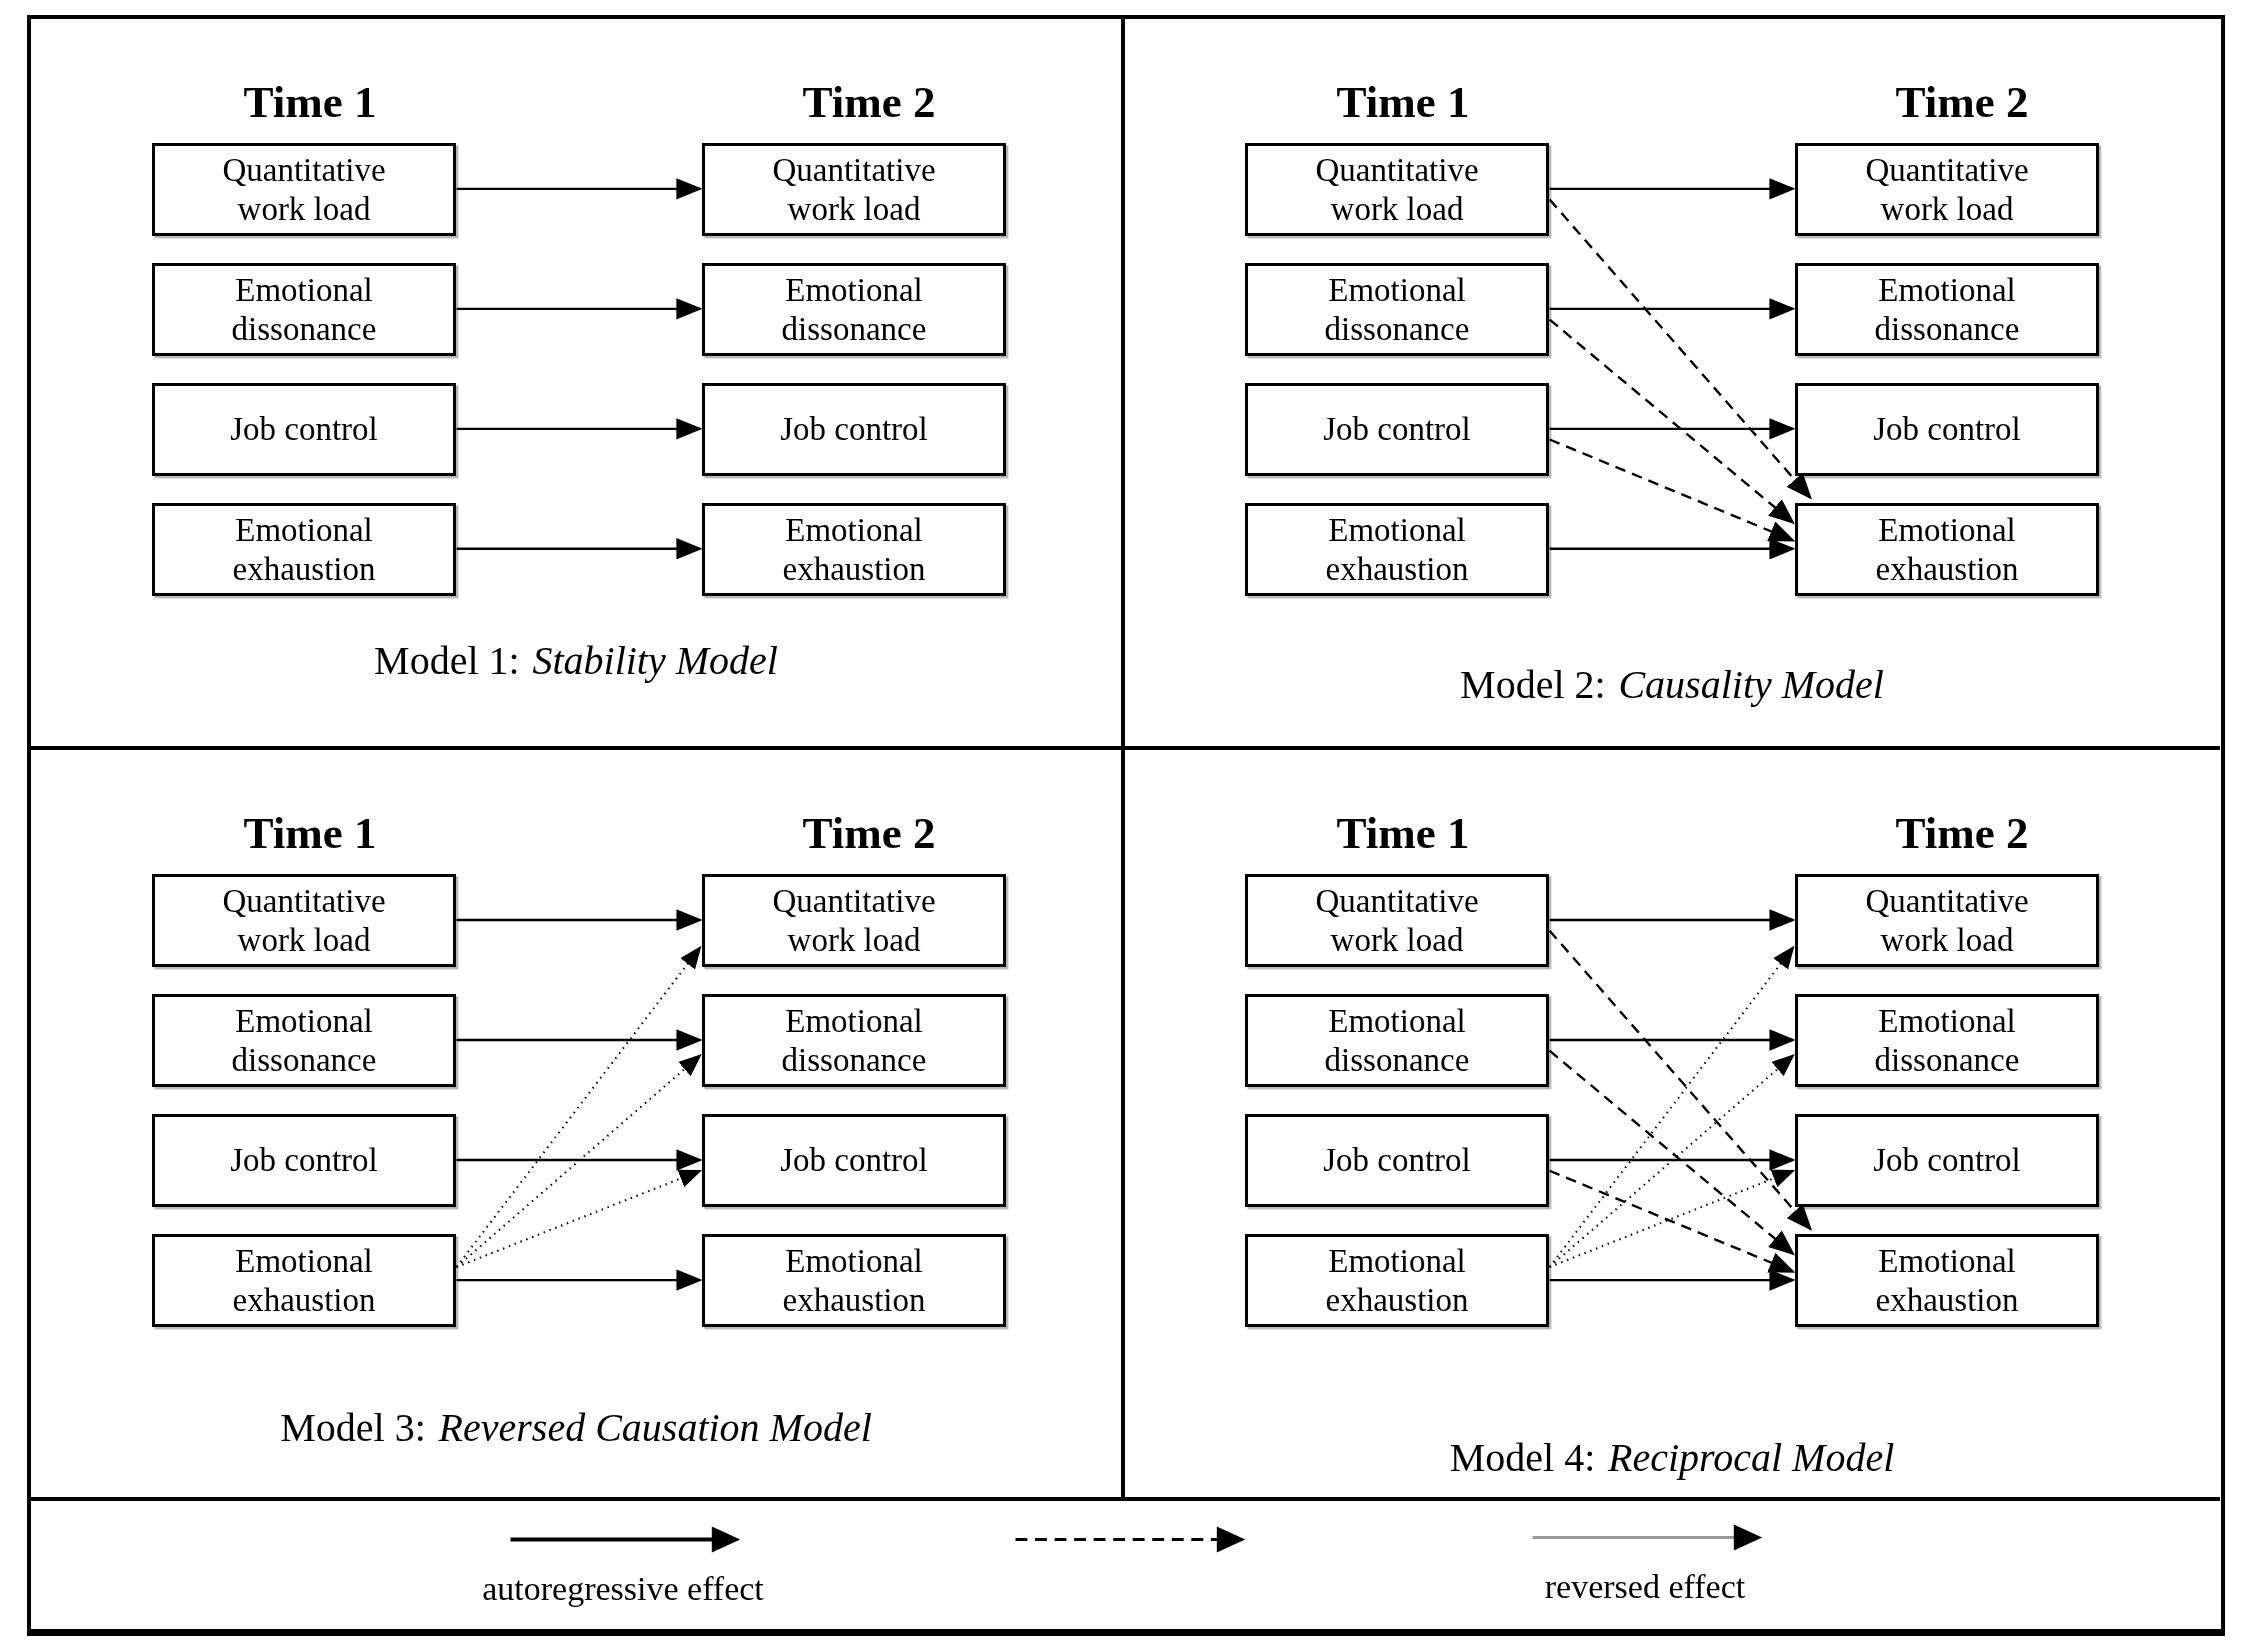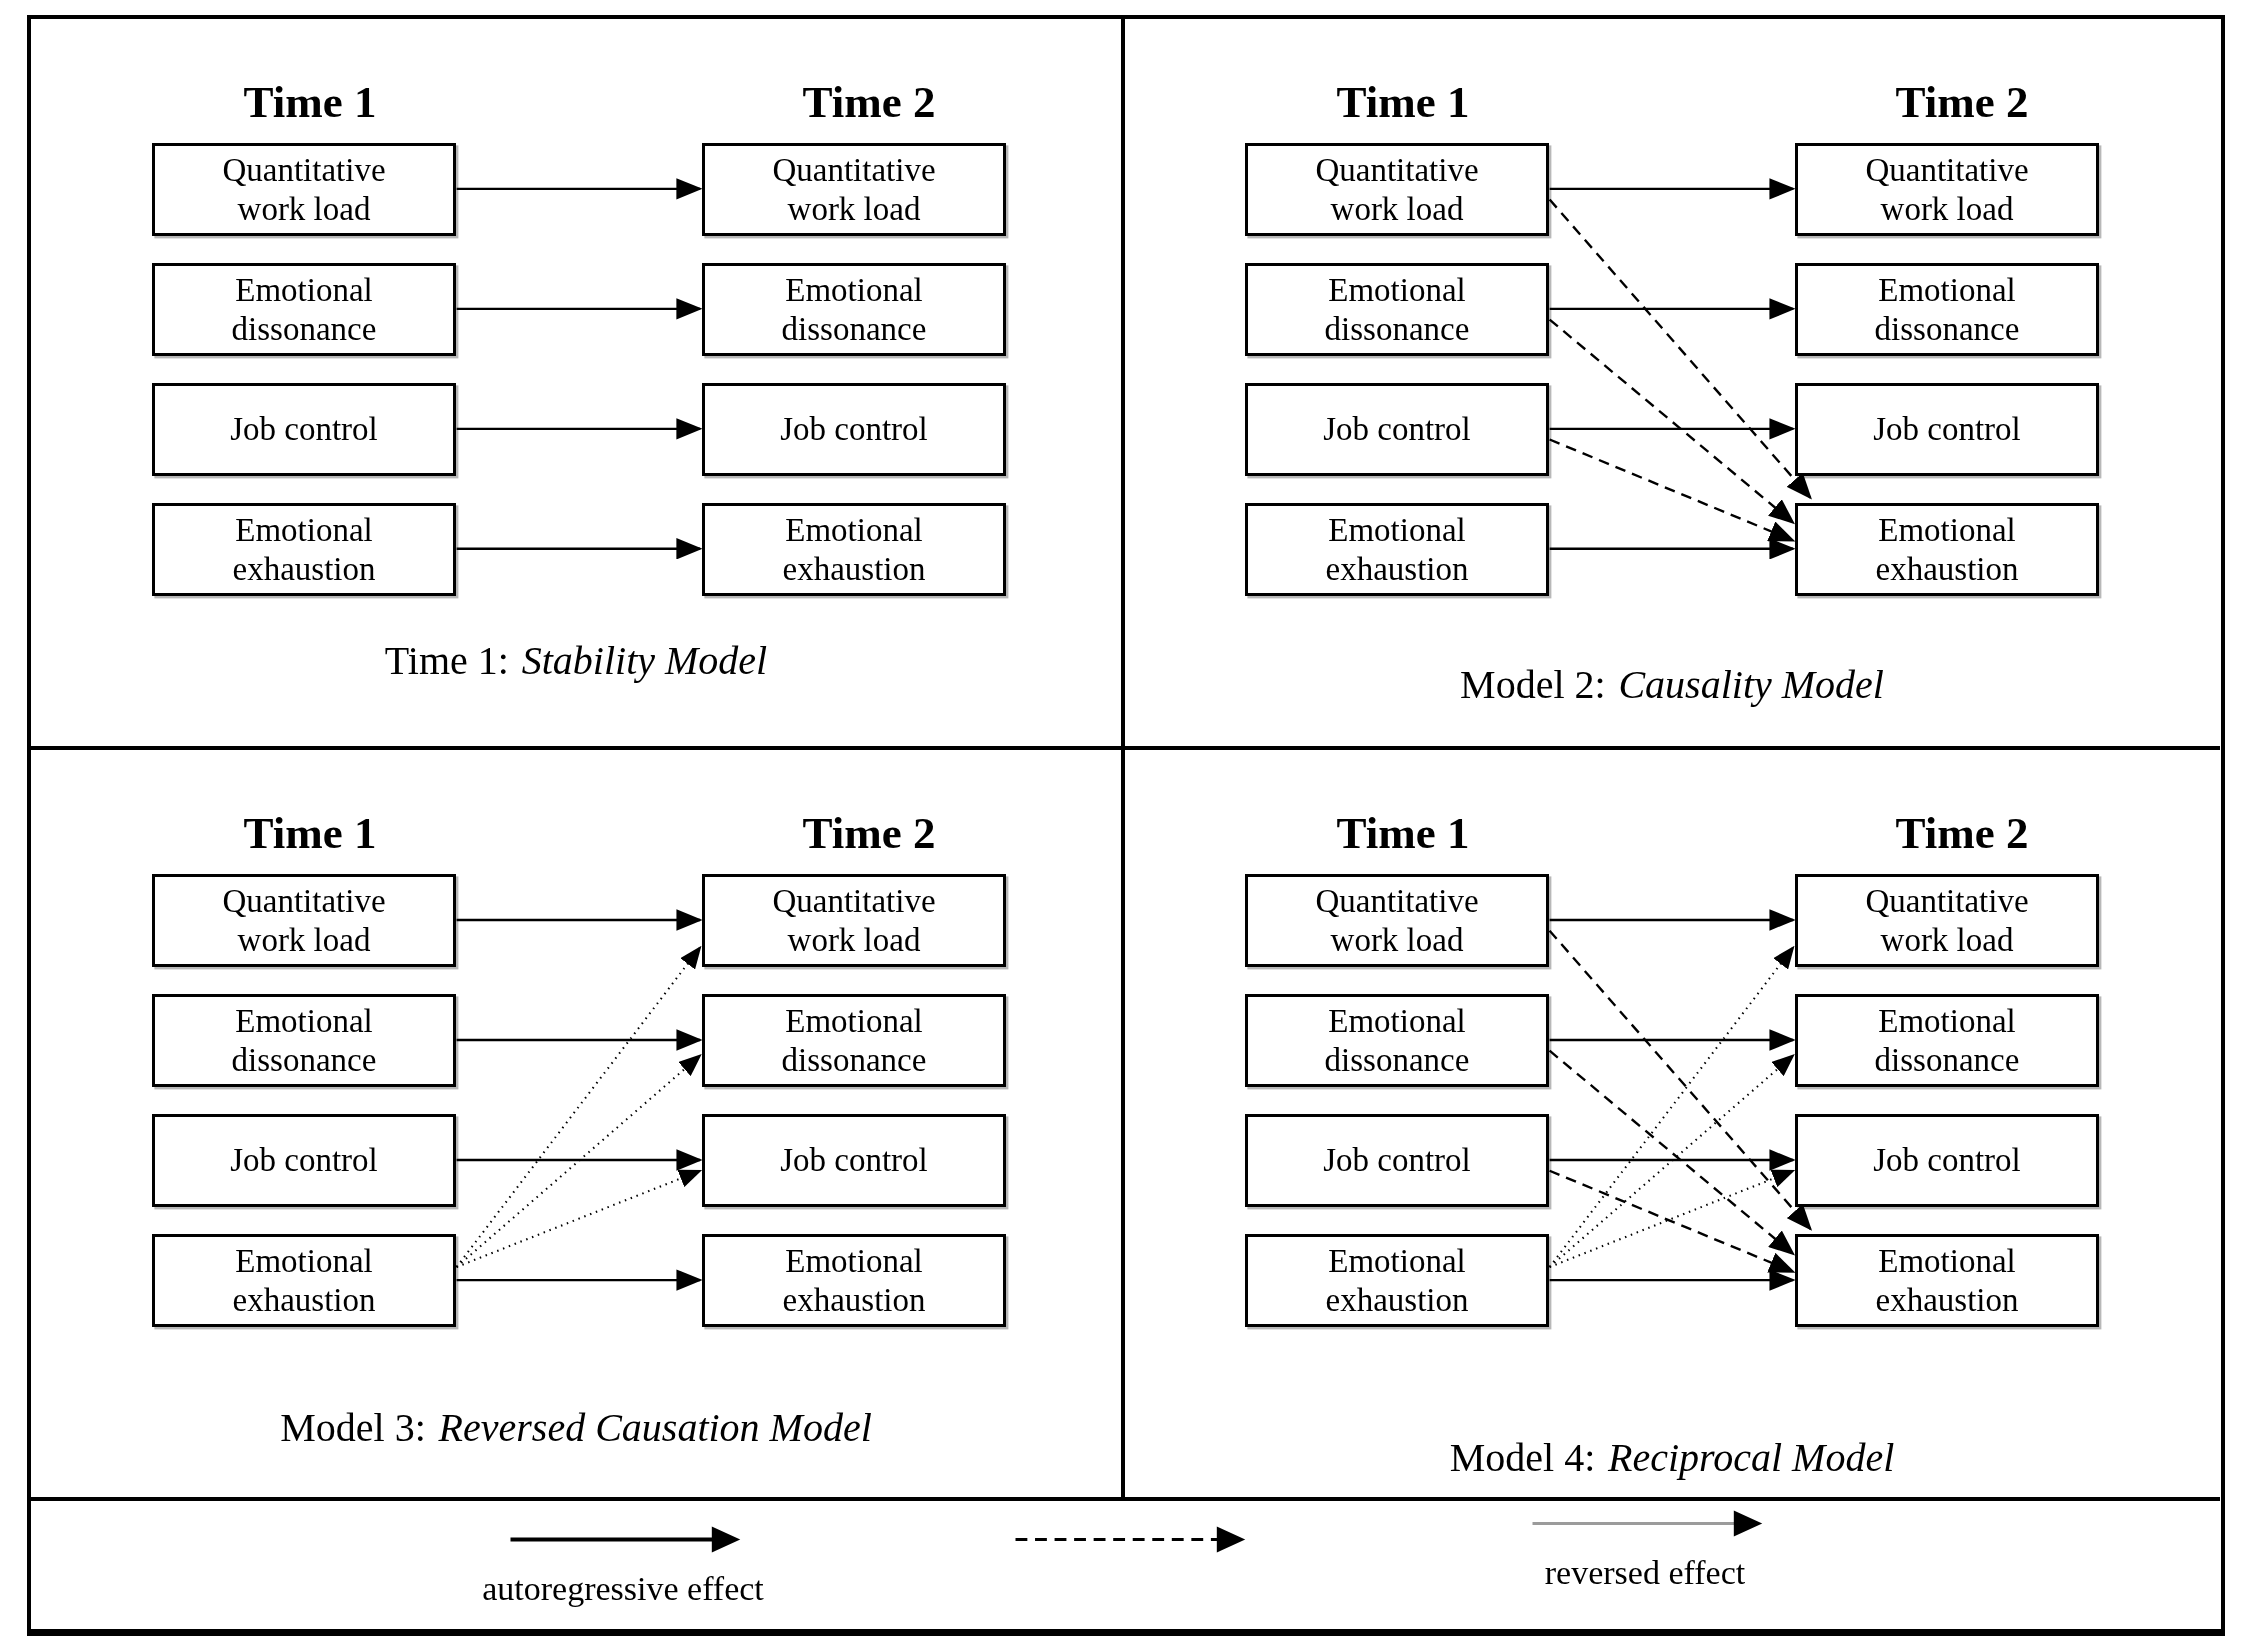--- a/index.html
+++ b/index.html
@@ -55,21 +55,21 @@
           </marker>
           <marker id="ah-0-reversed" markerWidth="11" markerHeight="9" refX="10" refY="4.5" orient="auto">
             <path d="M0,0 L11,4.5 L0,9 Z" fill="#000000"></path>
           </marker>
         </defs>
         <line x1="716" y1="286" x2="1126" y2="286" stroke="#000000" stroke-width="4" marker-end="url(#ah-0-autoregressive)"></line>
         <line x1="716" y1="488" x2="1126" y2="488" stroke="#000000" stroke-width="4" marker-end="url(#ah-0-autoregressive)"></line>
         <line x1="716" y1="690" x2="1126" y2="690" stroke="#000000" stroke-width="4" marker-end="url(#ah-0-autoregressive)"></line>
         <line x1="716" y1="892" x2="1126" y2="892" stroke="#000000" stroke-width="4" marker-end="url(#ah-0-autoregressive)"></line>
       </svg>
-      <div class="caption" style="top: 618px;"><span>Time 1:</span><em>Stability Model</em></div>
+      <div class="caption" style="top: 618px;"><span>Model 1:</span><em>Stability Model</em></div>
     </div>
     <div class="panel" style="left: 1093px; top: 0px; width: 1096px; height: 727px;">
       <div class="time-header" style="left: 279px;">Time 1</div>
       <div class="time-header" style="left: 838px;">Time 2</div>
       <div class="node" style="left: 121px; top: 124px;">Quantitative
 work load</div>
       <div class="node" style="left: 121px; top: 244px;">Emotional
 dissonance</div>
       <div class="node" style="left: 121px; top: 364px;">Job control</div>
       <div class="node" style="left: 121px; top: 484px;">Emotional
@@ -186,19 +186,19 @@
     </div>
     <div class="legend-strip" style="left: 0px; top: 1481px; width: 1826px; height: 127px;">
       <div class="legend-item" style="left: 384px; top: 16.6px;"><svg width="416" height="45" viewBox="0 0 700 76">
           <line x1="160" y1="38" x2="502" y2="38" stroke="#000000" stroke-width="7"></line>
           <polygon points="548,38 500,16 500,60" fill="#000000"></polygon>
         </svg><div class="legend-label">autoregressive effect</div></div>
       <div class="legend-item" style="left: 889px; top: 16.6px;"><svg width="416" height="45" viewBox="0 0 700 76">
           <line x1="160" y1="38" x2="502" y2="38" stroke="#000000" stroke-width="5" stroke-dasharray="20 13"></line>
           <polygon points="548,38 500,16 500,60" fill="#000000"></polygon>
         </svg></div>
-      <div class="legend-item" style="left: 1406px; top: 1px; text-align: center;"><svg width="416" height="45" viewBox="0 0 700 76">
+      <div class="legend-item" style="left: 1406px; top: 15px; text-align: center;"><svg width="416" height="45" viewBox="0 0 700 76">
           <line x1="160" y1="38" x2="502" y2="38" stroke="#9b9b9b" stroke-width="5"></line>
           <polygon points="548,38 500,16 500,60" fill="#000000"></polygon>
         </svg><div class="legend-label">reversed effect</div></div>
     </div>
   </div>
 
 
 </body></html>

